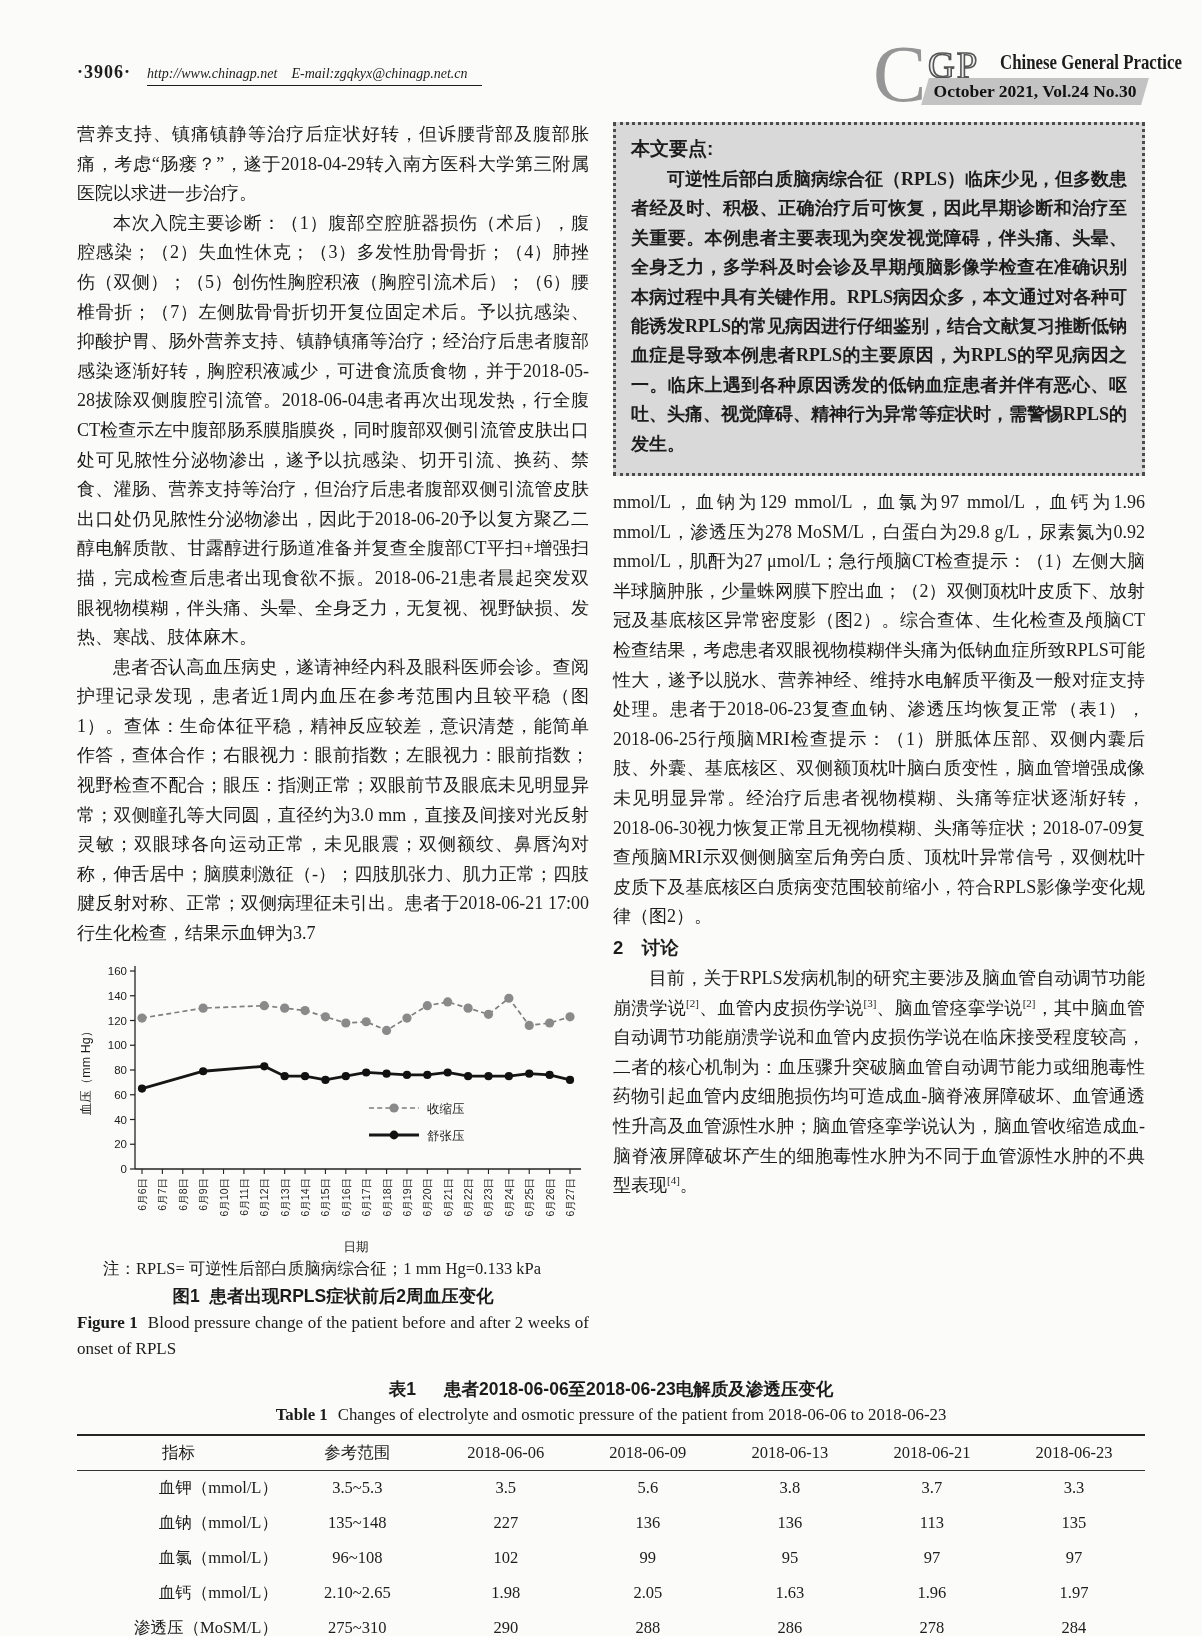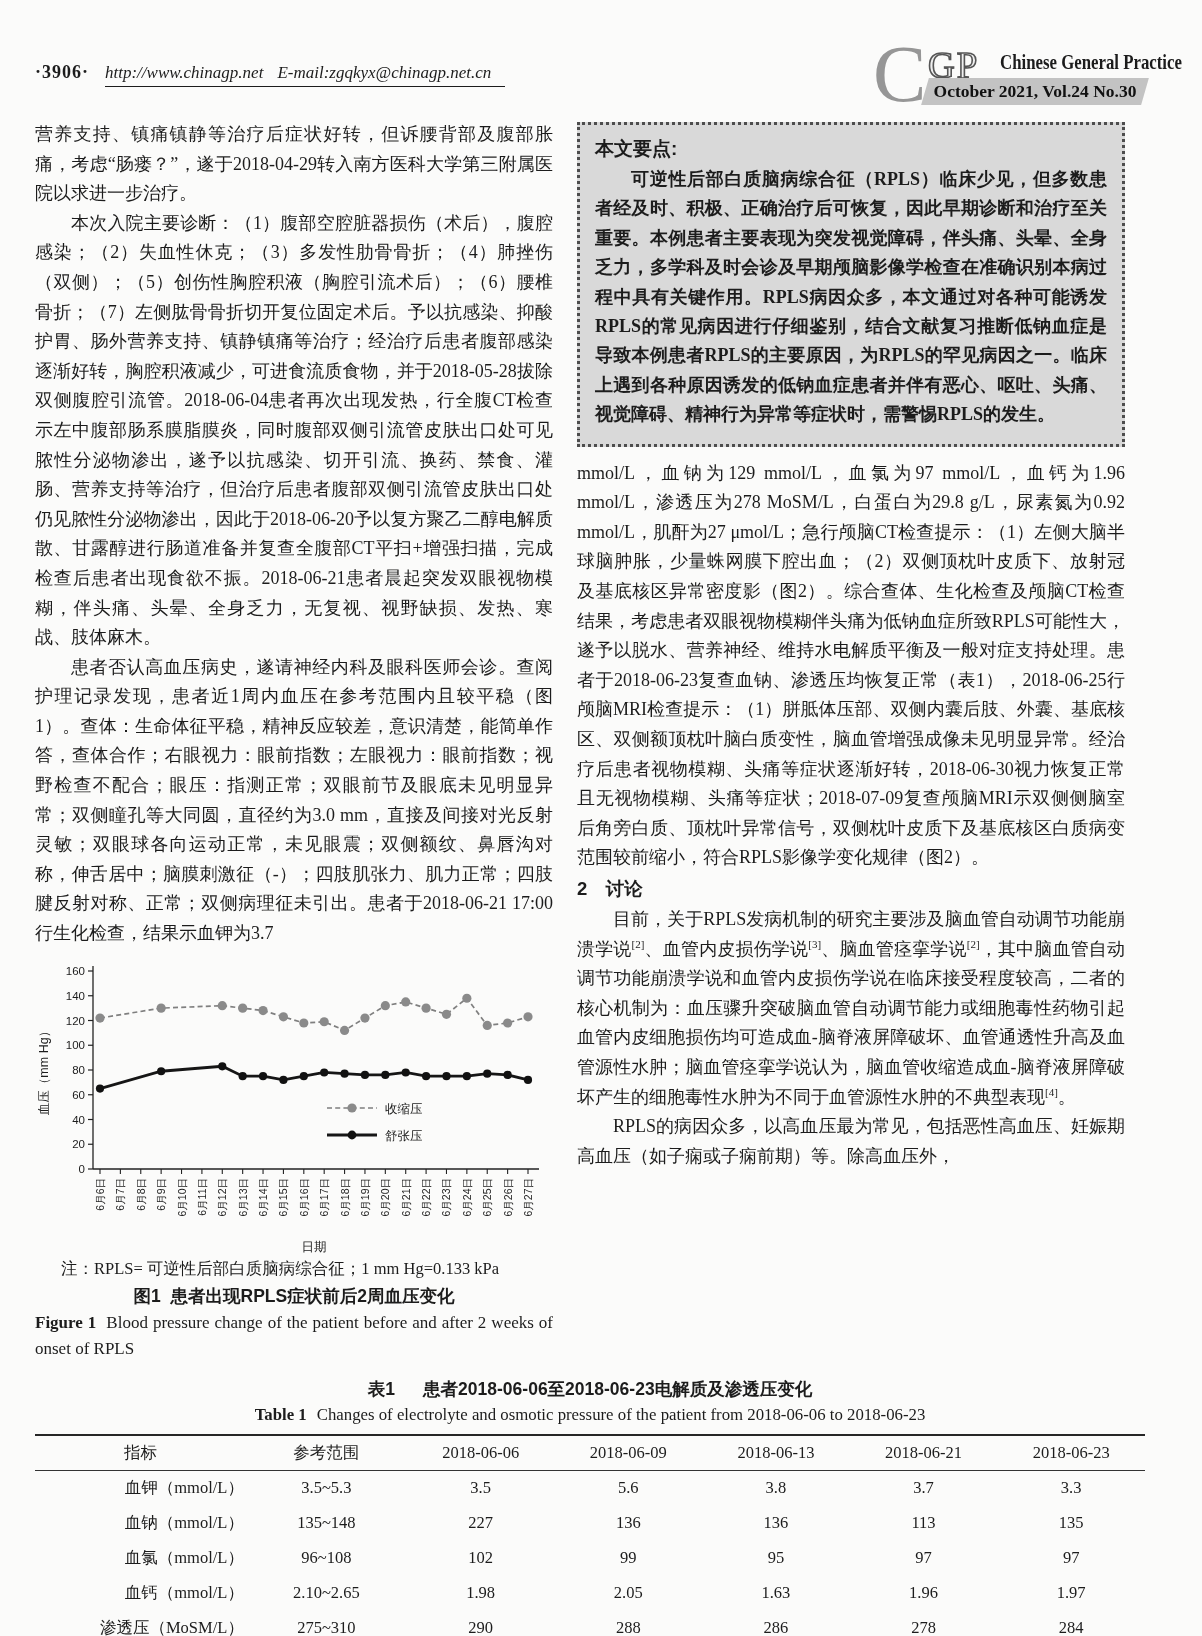--- a/index.html
+++ b/index.html
@@ -1,23 +1,23 @@
 <!DOCTYPE html>
 <html><head>
 <meta charset="utf-8">
 <style>
   html,body{margin:0;padding:0;background:#9a9a9a;}
   .page{width:1202px;height:1636px;background:#fbfbfa;position:relative;margin:0 auto;
-        box-sizing:border-box;padding:40px 57px 0 35px;overflow:hidden;
+        box-sizing:border-box;padding:40px 57px 0 77px;overflow:hidden;
         font-family:"Liberation Serif","DejaVu Serif",serif;color:#1c1c1c;}
   
   .hdr{display:flex;justify-content:space-between;align-items:flex-start;height:78px;}
   .hdr-left{display:flex;align-items:baseline;gap:16px;padding-top:22px;}
   .pagenum{font-weight:bold;font-size:18px;letter-spacing:1px;}
-  .hdr-links{font-style:italic;font-size:17px;border-bottom:1.5px solid #1c1c1c;padding-bottom:3px;}
+  .hdr-links{font-style:italic;font-size:14px;border-bottom:1.5px solid #1c1c1c;padding-bottom:3px;}
   .hdr-links span{margin-right:14px;}
   .logo{position:relative;width:272px;height:76px;}
   .logo-c{position:absolute;left:0;top:-6px;font-size:80px;line-height:80px;color:#969696;font-family:"Liberation Serif",serif;}
   .logo-gp{position:absolute;left:55px;top:4px;font-size:37px;font-weight:normal;color:#efefef;
            -webkit-text-stroke:1.6px #555;letter-spacing:2px;font-family:"Liberation Serif",serif;}
   .logo-name{position:absolute;left:127px;top:10px;font-size:21px;font-weight:bold;white-space:nowrap;
              transform:scaleX(.8);transform-origin:left center;}
   .logo-band{position:absolute;left:52px;top:38px;width:220px;height:27px;background:#c3c3c3;transform:skewX(-16deg);}
   .logo-band span{display:block;transform:skewX(16deg);text-align:center;font-size:17.5px;line-height:27px;font-weight:600;color:#111;}
   
@@ -206,21 +206,20 @@
     </div>
 
     <div class="col-r">
       <div class="keybox">
         <div class="keybox-title">本文要点:</div>
         <div class="keybox-body">可逆性后部白质脑病综合征（RPLS）临床少见，但多数患者经及时、积极、正确治疗后可恢复，因此早期诊断和治疗至关重要。本例患者主要表现为突发视觉障碍，伴头痛、头晕、全身乏力，多学科及时会诊及早期颅脑影像学检查在准确识别本病过程中具有关键作用。RPLS病因众多，本文通过对各种可能诱发RPLS的常见病因进行仔细鉴别，结合文献复习推断低钠血症是导致本例患者RPLS的主要原因，为RPLS的罕见病因之一。临床上遇到各种原因诱发的低钠血症患者并伴有恶心、呕吐、头痛、视觉障碍、精神行为异常等症状时，需警惕RPLS的发生。</div>
       </div>
       <div class="para">mmol/L，血钠为129 mmol/L，血氯为97 mmol/L，血钙为1.96 mmol/L，渗透压为278 MoSM/L，白蛋白为29.8 g/L，尿素氮为0.92 mmol/L，肌酐为27 μmol/L；急行颅脑CT检查提示：（1）左侧大脑半球脑肿胀，少量蛛网膜下腔出血；（2）双侧顶枕叶皮质下、放射冠及基底核区异常密度影（图2）。综合查体、生化检查及颅脑CT检查结果，考虑患者双眼视物模糊伴头痛为低钠血症所致RPLS可能性大，遂予以脱水、营养神经、维持水电解质平衡及一般对症支持处理。患者于2018-06-23复查血钠、渗透压均恢复正常（表1），2018-06-25行颅脑MRI检查提示：（1）胼胝体压部、双侧内囊后肢、外囊、基底核区、双侧额顶枕叶脑白质变性，脑血管增强成像未见明显异常。经治疗后患者视物模糊、头痛等症状逐渐好转，2018-06-30视力恢复正常且无视物模糊、头痛等症状；2018-07-09复查颅脑MRI示双侧侧脑室后角旁白质、顶枕叶异常信号，双侧枕叶皮质下及基底核区白质病变范围较前缩小，符合RPLS影像学变化规律（图2）。</div>
       <div class="sec-h">2　讨论</div>
       <div class="para indent">目前，关于RPLS发病机制的研究主要涉及脑血管自动调节功能崩溃学说<sup class="ref">[2]</sup>、血管内皮损伤学说<sup class="ref">[3]</sup>、脑血管痉挛学说<sup class="ref">[2]</sup>，其中脑血管自动调节功能崩溃学说和血管内皮损伤学说在临床接受程度较高，二者的核心机制为：血压骤升突破脑血管自动调节能力或细胞毒性药物引起血管内皮细胞损伤均可造成血-脑脊液屏障破坏、血管通透性升高及血管源性水肿；脑血管痉挛学说认为，脑血管收缩造成血-脑脊液屏障破坏产生的细胞毒性水肿为不同于血管源性水肿的不典型表现<sup class="ref">[4]</sup>。</div>
-      <div class="para indent">RPLS的病因众多，以高血压最为常见，包括恶性高血压、妊娠期高血压（如子痫或子痫前期）等。除高血压外，</div>
     </div>
   </div>
 
   <div class="tbl-sec">
     <div class="tbl-title-cn">
       <span class="lbl">表1</span><span>患者2018-06-06至2018-06-23电解质及渗透压变化</span>
     </div>
     <div class="tbl-title-en">
       <b>Table 1</b><span>Changes of electrolyte and osmotic pressure of the patient from 2018-06-06 to 2018-06-23</span>
     </div>

